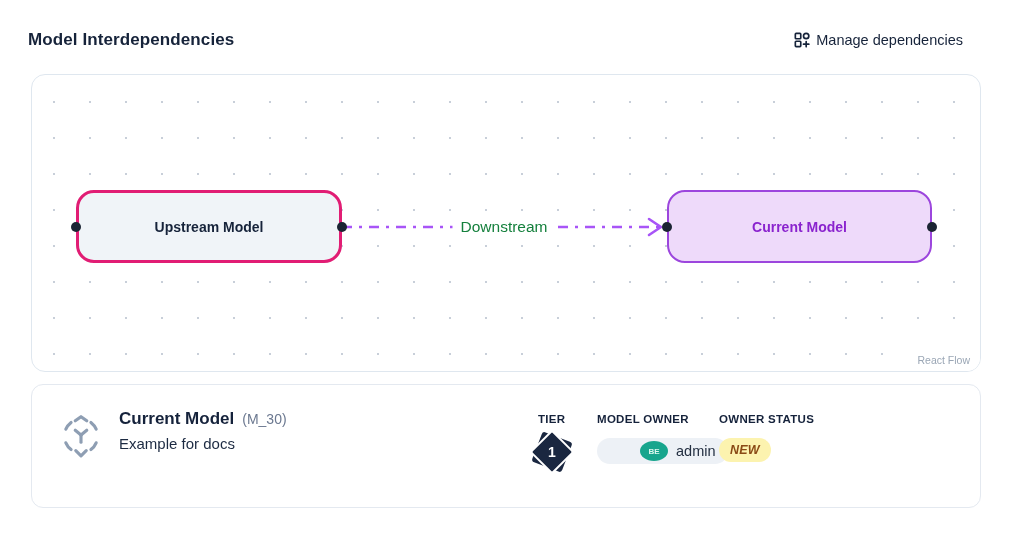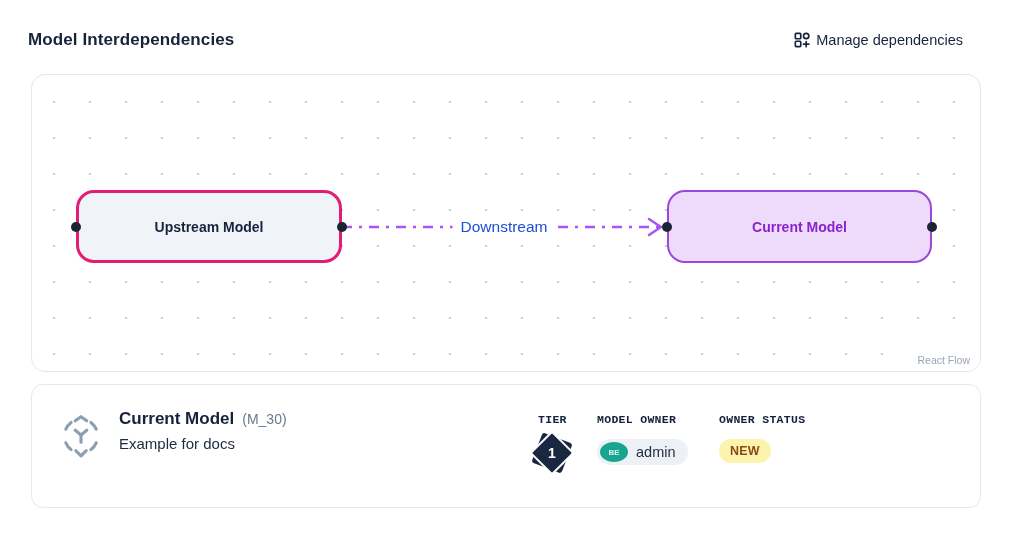--- a/index.html
+++ b/index.html
@@ -28,59 +28,59 @@
   .node-upstream { left:44px;  top:115px; width:266px; height:73px;
                    background:#f0f4f8; border:3.5px solid #e11d74; color:#16233a; }
   .node-current  { left:635px; top:115px; width:265px; height:73px;
                    background:#eedafa; border:2.5px solid #9c46dd; color:#8a23ce; }
 
   .handle { position:absolute; width:10px; height:10px; border-radius:50%;
             background:#1b2433; transform:translate(-50%,-50%); cursor:crosshair; }
 
   .edge-label { position:absolute; left:472px; top:152px; transform:translate(-50%,-50%);
                 background:#ffffff; padding:3px 8px; font-size:15.5px; font-weight:500;
-                color:#1d4ed8; white-space:nowrap; }
+                color:#15803d; white-space:nowrap; }
 
   .attribution { position:absolute; right:0; bottom:0; background:#ffffff;
                  padding:3px 10px 5px 10px; border-top-left-radius:8px;
                  font-size:10.5px; color:#9aa6b5; text-decoration:none; }
 
   
   .details-card { position:absolute; left:31px; top:384px; width:950px; height:124px;
                   background:#ffffff; border:1px solid #e4e9f0; border-radius:12px; }
   .card-left { position:absolute; left:26px; top:24px; display:flex; gap:15px; }
   .model-icon { width:46px; height:46px; margin-top:4px; flex:0 0 auto; }
   .card-text .category { font-size:13.5px; color:#5c6b80; margin-bottom:5px; }
   .card-text .name-row { display:flex; align-items:baseline; gap:8px; margin-bottom:6px; }
   .card-text .model-name { font-size:17px; font-weight:700; color:#15223b; }
   .card-text .model-code { font-size:14px; color:#6b7890; }
   .card-text .description { font-size:15px; color:#1c2a42; }
 
   .meta-col { position:absolute; top:28px; }
-  .meta-label { font-size:11.5px; font-weight:700; color:#15223b; letter-spacing:.3px;font-family:Liberation Mono, monospace; }
+  .meta-label { font-size:11.5px; font-weight:700; color:#15223b; letter-spacing:.3px; }
   .col-tier   { left:500px; }
   .col-owner  { left:565px; }
   .col-status { left:687px; }
 
   .tier-badge { position:relative; width:46px; height:46px; margin-top:4px; margin-left:-3px; }
   .tier-sq { position:absolute; inset:7px; background:#1a2740; border-radius:3px; }
   .tier-sq.back  { transform:rotate(21deg); }
   .tier-sq.front { transform:rotate(45deg); border:2px solid #ffffff; }
   .tier-num { position:absolute; inset:0; display:flex; align-items:center; justify-content:center;
               color:#ffffff; font-size:14px; font-weight:700; }
 
   .owner-pill { margin-top:13px; display:inline-flex; align-items:center; gap:8px;
                 background:#edf1f6; border-radius:13px; padding:3px 12px 3px 3px; height:26px; }
   .owner-avatar { width:28px; height:20px; border-radius:50%; background:#17a58d;
                   display:flex; align-items:center; justify-content:center;
-                  font-size:8px; font-weight:700; color:#dcf7ef; }
+                  font-size:8px; font-weight:700; color:#dcf7ef;margin-left:40px; }
   .owner-name { font-size:14.5px; color:#243042;text-align:center; }
 
   .status-pill { margin-top:13px; display:inline-block; background:#fcf3af; border-radius:12px;
-                 padding:5px 11px; font-size:12.5px; font-weight:700; color:#8a4a15; letter-spacing:.2px; }
+                 padding:5px 11px; font-size:12.5px; font-weight:700; color:#8a4a15; letter-spacing:.2px;font-style:italic; }
 </style>
 </head>
 <body>
 
 <div class="page">
 
   <div class="header">
     <div class="page-title">Model Interdependencies</div>
     <button class="manage-btn">
       <span>

